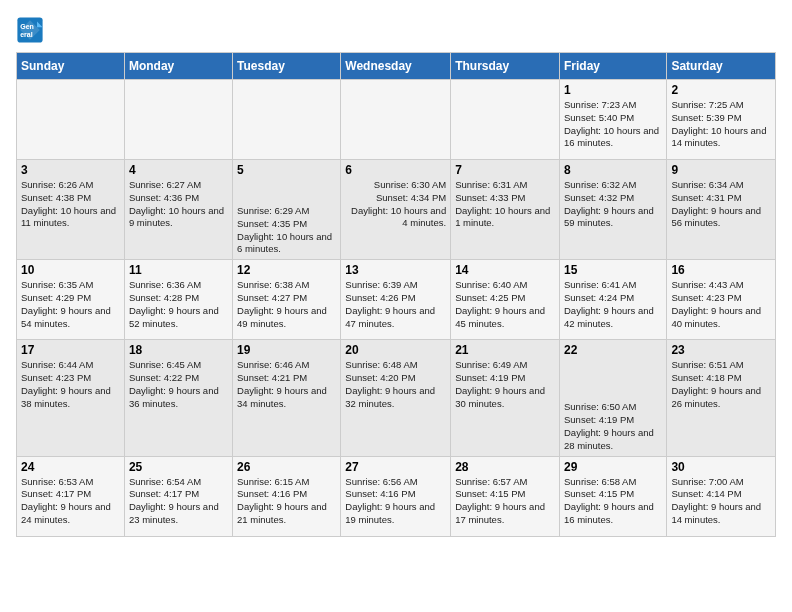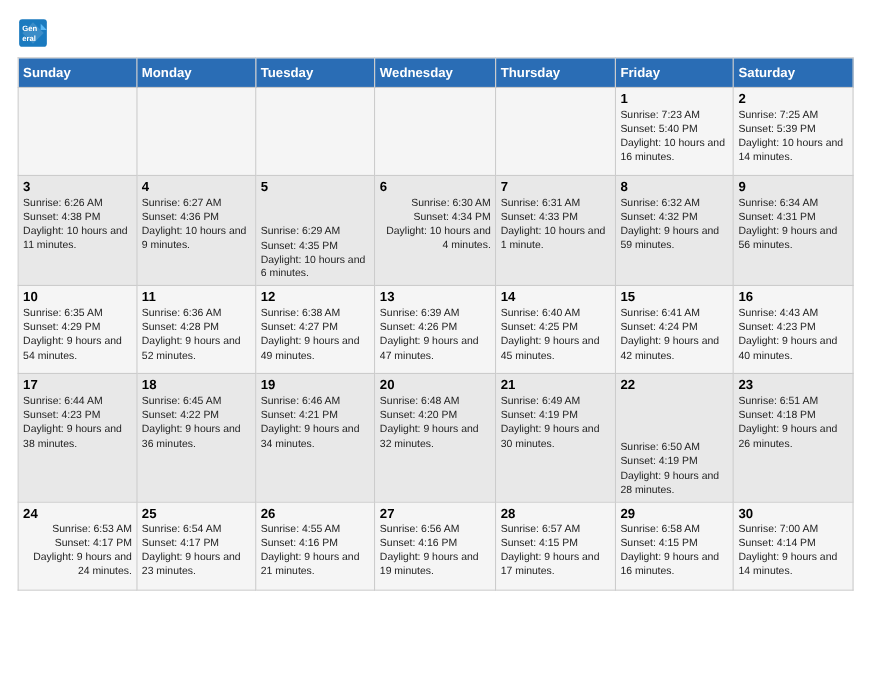--- a/index.html
+++ b/index.html
@@ -263,33 +263,33 @@
         <td>
           <span class="day-num">23</span>
           <div class="day-info" style="white-space: pre-line;">Sunrise: 6:51 AM
 Sunset: 4:18 PM
 Daylight: 9 hours and 26 minutes.</div>
         </td>
       </tr>
       <tr>
         <td>
           <span class="day-num">24</span>
-          <div class="day-info" style="white-space: pre-line; text-align: right;">Sunrise: 6:53 AM
+          <div class="day-info" style="white-space: pre-line;">Sunrise: 6:53 AM
 Sunset: 4:17 PM
 Daylight: 9 hours and 24 minutes.</div>
         </td>
         <td>
           <span class="day-num">25</span>
           <div class="day-info" style="white-space: pre-line;">Sunrise: 6:54 AM
 Sunset: 4:17 PM
 Daylight: 9 hours and 23 minutes.</div>
         </td>
         <td>
           <span class="day-num">26</span>
-          <div class="day-info" style="white-space: pre-line;">Sunrise: 4:55 AM
+          <div class="day-info" style="white-space: pre-line;">Sunrise: 6:15 AM
 Sunset: 4:16 PM
 Daylight: 9 hours and 21 minutes.</div>
         </td>
         <td>
           <span class="day-num">27</span>
           <div class="day-info" style="white-space: pre-line;">Sunrise: 6:56 AM
 Sunset: 4:16 PM
 Daylight: 9 hours and 19 minutes.</div>
         </td>
         <td>

